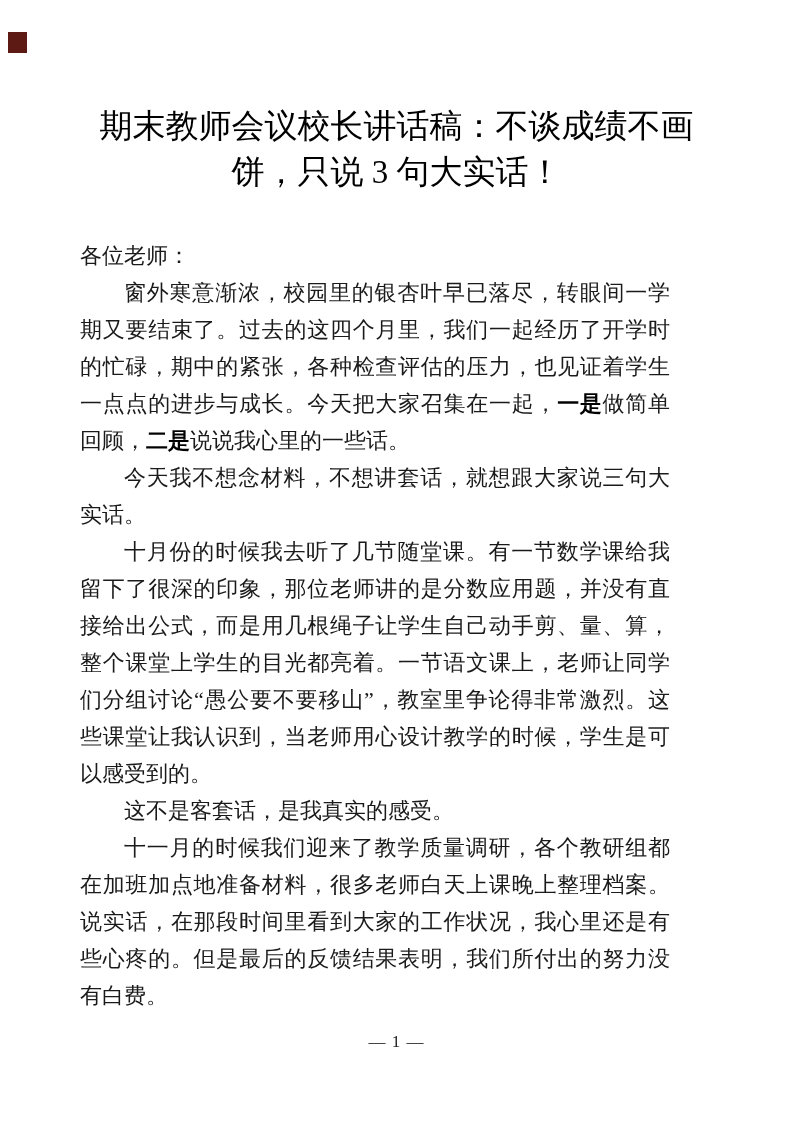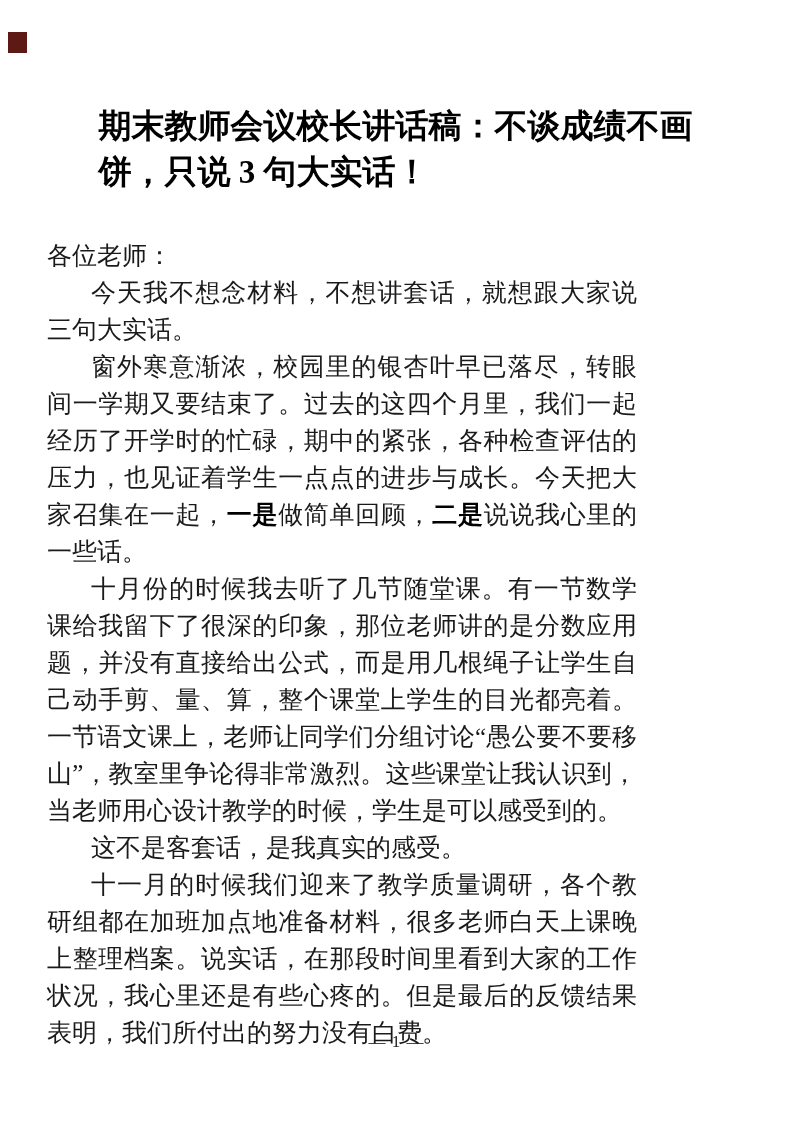--- a/index.html
+++ b/index.html
@@ -21,27 +21,28 @@
     left: 8px;
     top: 32px;
     width: 19px;
     height: 21px;
   }
   .doc-title {
     width: 596px;
     margin: 103px auto 8px auto;
     font-size: 33px;
     line-height: 46px;
-    font-weight: bold;
+    font-weight: normal;
+    text-align: center;
     color: #000000;
   }
   .doc-body {
     width: 590px;
-    margin: 42px 98px 0 47px;
-    font-size: 25px;
+    margin: 42px 98px 0 80px;
+    font-size: 22px;
     line-height: 37px;
     color: #1a1a1a;
   }
   .doc-body p {
     margin: 0;
     padding: 0;
     text-align: justify;
     text-align-last: left;
     text-justify: inter-character;
   }
@@ -65,20 +66,20 @@
   }
 </style>
 </head>
 <body>
 
 <div class="page">
   <div class="corner-mark" style="background: rgb(93, 26, 21);"></div>
   <h1 class="doc-title">期末教师会议校长讲话稿：不谈成绩不画饼，只说 3 句大实话！</h1>
   <div class="doc-body" id="doc-body">
       <p class=""><span>各位老师：</span></p>
+      <p class="indent"><span>窗外寒意渐浓，校园里的银杏叶早已落尽，转眼间一学期又要结束了。过去的这四个月里，我们一起经历了开学时的忙碌，期中的紧张，各种检查评估的压力，也见证着学生一点点的进步与成长。今天把大家召集在一起，</span><span class="bold">一是</span><span>做简单回顾，</span><span class="bold">二是</span><span>说说我心里的一些话。</span></p>
       <p class="indent"><span>今天我不想念材料，不想讲套话，就想跟大家说三句大实话。</span></p>
-      <p class="indent"><span>窗外寒意渐浓，校园里的银杏叶早已落尽，转眼间一学期又要结束了。过去的这四个月里，我们一起经历了开学时的忙碌，期中的紧张，各种检查评估的压力，也见证着学生一点点的进步与成长。今天把大家召集在一起，</span><span class="bold">一是</span><span>做简单回顾，</span><span class="bold">二是</span><span>说说我心里的一些话。</span></p>
       <p class="indent"><span>十月份的时候我去听了几节随堂课。有一节数学课给我留下了很深的印象，那位老师讲的是分数应用题，并没有直接给出公式，而是用几根绳子让学生自己动手剪、量、算，整个课堂上学生的目光都亮着。一节语文课上，老师让同学们分组讨论“愚公要不要移山”，教室里争论得非常激烈。这些课堂让我认识到，当老师用心设计教学的时候，学生是可以感受到的。</span></p>
       <p class="indent"><span>这不是客套话，是我真实的感受。</span></p>
       <p class="indent"><span>十一月的时候我们迎来了教学质量调研，各个教研组都在加班加点地准备材料，很多老师白天上课晚上整理档案。说实话，在那段时间里看到大家的工作状况，我心里还是有些心疼的。但是最后的反馈结果表明，我们所付出的努力没有白费。</span></p>
     </div>
   <div class="page-footer">— 1 —</div>
 </div>
 
 </body></html>

